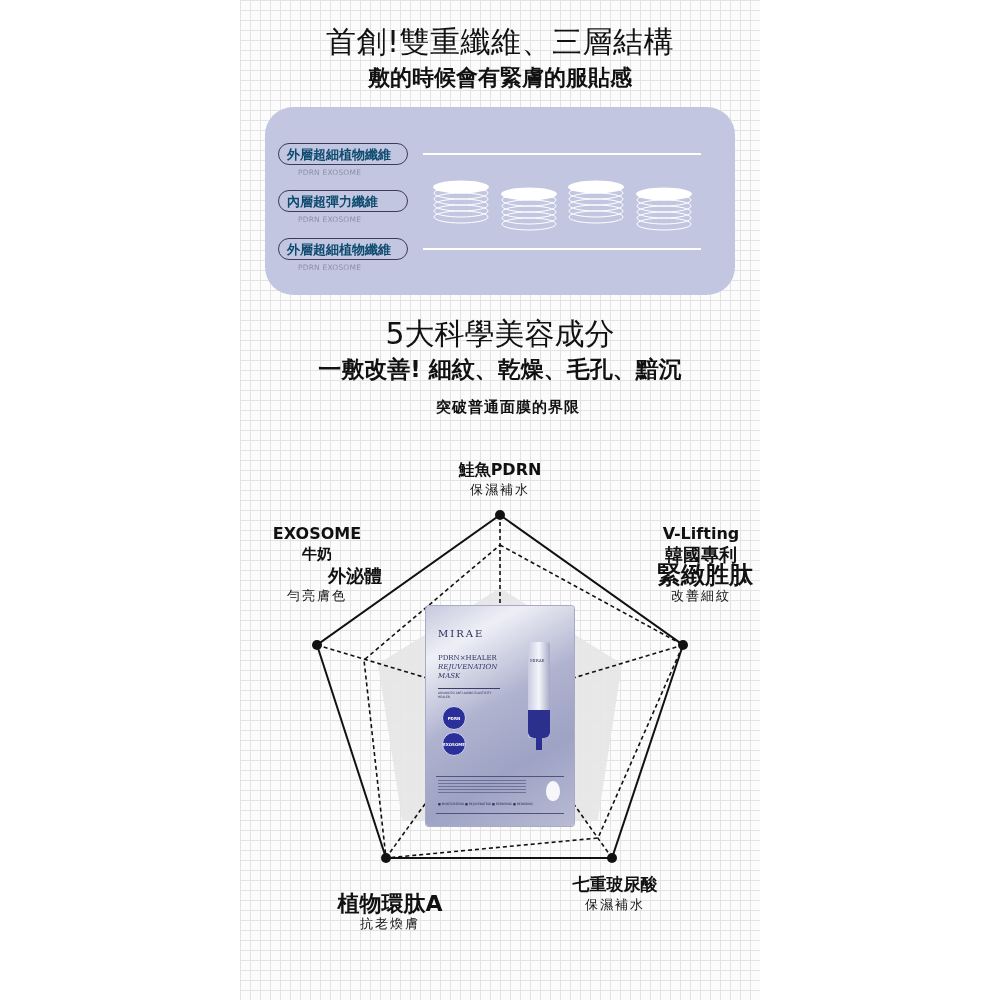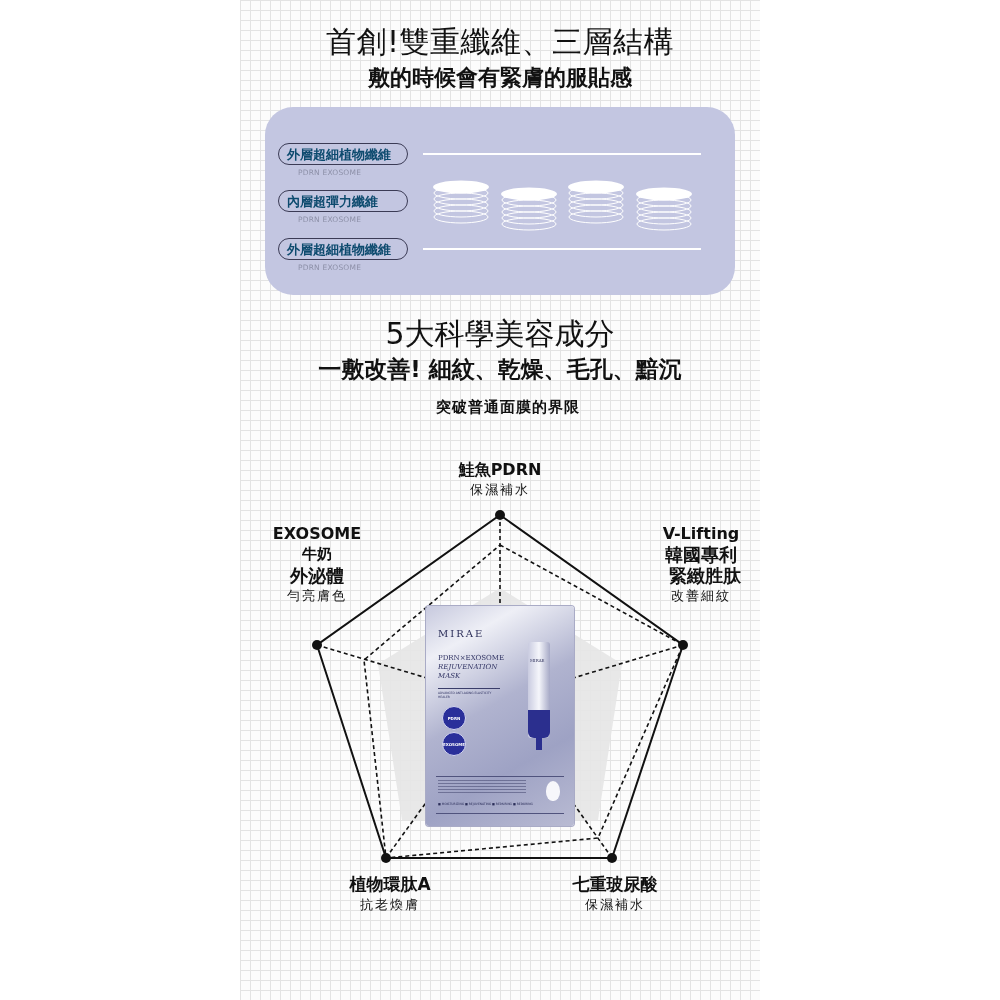--- a/index.html
+++ b/index.html
@@ -123,21 +123,21 @@
     <circle cx="683" cy="645" r="5"></circle>
     <circle cx="612" cy="858" r="5"></circle>
     <circle cx="386" cy="858" r="5"></circle>
     <circle cx="317" cy="645" r="5"></circle>
   </g>
 </svg>
 
 <div class="abs product">
   <div class="brand">MIRAE</div>
   <div class="pname">
-    <div>PDRN×EXOSOME</div>
+    <div>PDRN×HEALER</div>
     <i>REJUVENATION</i><br>
     <i>MASK</i>
   </div>
   <div class="tag">ADVANCED ANTI-AGING ELASTICITY HEALER</div>
   <div class="badge" style="top:100px;">PDRN</div>
   <div class="badge" style="top:126px;">EXOSOME</div>
   <div class="ampoule">
     <div class="am">MIRAE</div>
     <div class="ab"></div>
       <div class="at"></div>
@@ -150,32 +150,32 @@
 </div>
 
 <div class="abs center" style="left:420px;width:160px;top:459px;">
   <div class="lbl-b">鮭魚PDRN</div>
   <div class="lbl-n">保濕補水</div>
 </div>
 
 <div class="abs center" style="left:252px;width:130px;top:523px;">
   <div class="lbl-b">EXOSOME</div>
   <div class="lbl-b" style="font-size:15px;">牛奶</div>
-  <div class="lbl-b" style="font-size:18px;">外泌體</div>
+  <div class="lbl-b" style="font-size:18px;text-align:right;">外泌體</div>
   <div class="lbl-n">勻亮膚色</div>
 </div>
 
 <div class="abs center" style="left:636px;width:130px;top:523px;">
   <div class="lbl-b">V-Lifting</div>
   <div class="lbl-b" style="font-size:18px;">韓國專利</div>
-  <div class="lbl-b" style="font-size:18px;padding-left:8px;">緊緻胜肽</div>
+  <div class="lbl-b" style="font-size:24px;padding-left:8px;">緊緻胜肽</div>
   <div class="lbl-n">改善細紋</div>
 </div>
 
 <div class="abs center" style="left:320px;width:140px;top:874px;">
-  <div class="lbl-b" style="font-size:17px;">植物環肽A</div>
+  <div class="lbl-b" style="font-size:22px;margin-top:19px;">植物環肽A</div>
   <div class="lbl-n">抗老煥膚</div>
 </div>
 
 <div class="abs center" style="left:545px;width:140px;top:874px;">
   <div class="lbl-b" style="font-size:17px;">七重玻尿酸</div>
   <div class="lbl-n">保濕補水</div>
 </div>
 
 </body></html>

